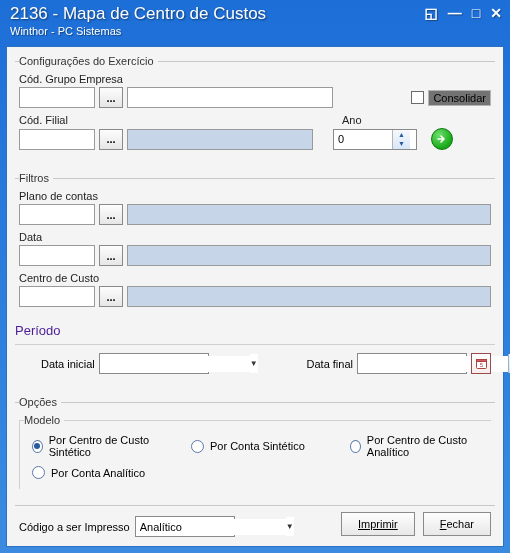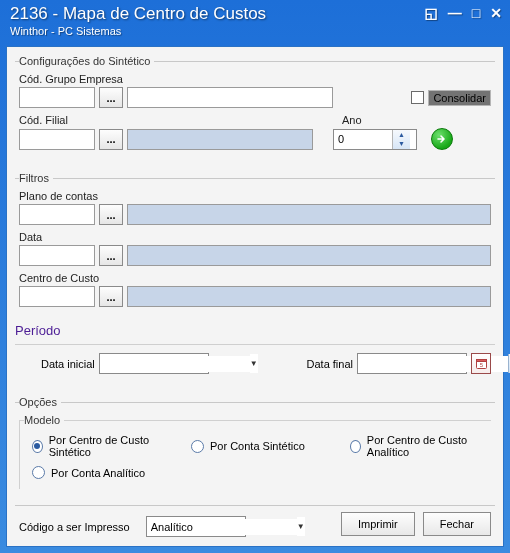--- a/index.html
+++ b/index.html
@@ -64,21 +64,21 @@
     border-right: none;
     border-bottom: none;
     padding: 6px 4px 10px 4px;
     margin: 0 0 6px 0;
   }
   fieldset > legend {
     font-size: 11px;
     color: #333;
     padding: 0 4px 0 0;
   }
-  .row { display: flex; align-items: center; gap: 16px; }
+  .row { display: flex; align-items: center; gap: 5px; }
   .label { color: #222; margin-bottom: 2px; }
   .label-blue { color: #4c1d95; font-size: 13px; margin: 2px 0 6px 0; }
   .input {
     height: 21px;
     border: 1px solid #9a9a9a;
     background: #fff;
     padding: 2px 4px;
     font-size: 11px;
   }
   .input.ro { background: #c7d5e8; }
@@ -182,41 +182,41 @@
     height:24px;
     border:1px solid #8a8a8a;
     background:linear-gradient(#fdfdfd,#e8e8e8);
     padding: 3px 16px;
     font-size:11px;
     cursor:pointer;
   }
   .divider {
     height:1px; background:#cfcfcf; margin:4px 0 8px 0;
   }
-  .underline { }
+  .underline { text-decoration: underline; }
 </style>
 </head>
 <body>
 
 <div class="window">
   <div class="titlebar">
     <div class="title">2136 - Mapa de Centro de Custos</div>
     <div class="subtitle">Winthor - PC Sistemas</div>
     <div class="win-controls">
       <span>◱</span>
       <span>—</span>
       <span>□</span>
       <span>✕</span>
     </div>
   </div>
 
   <div class="client">
 
     <fieldset>
-      <legend>Configurações do Sintético</legend>
+      <legend>Configurações do Exercício</legend>
 
       <div class="label">Cód. Grupo Empresa</div>
       <div class="full-row">
         <input class="input" style="width: 76px;" value="">
         <button class="btn-ellipsis">...</button>
         <input class="input" style="flex: 0 0 206px;" readonly="" value="">
         <div style="flex:1"></div>
         <span class="checkbox"></span>
         <span class="boxed-label">Consolidar</span>
       </div>

